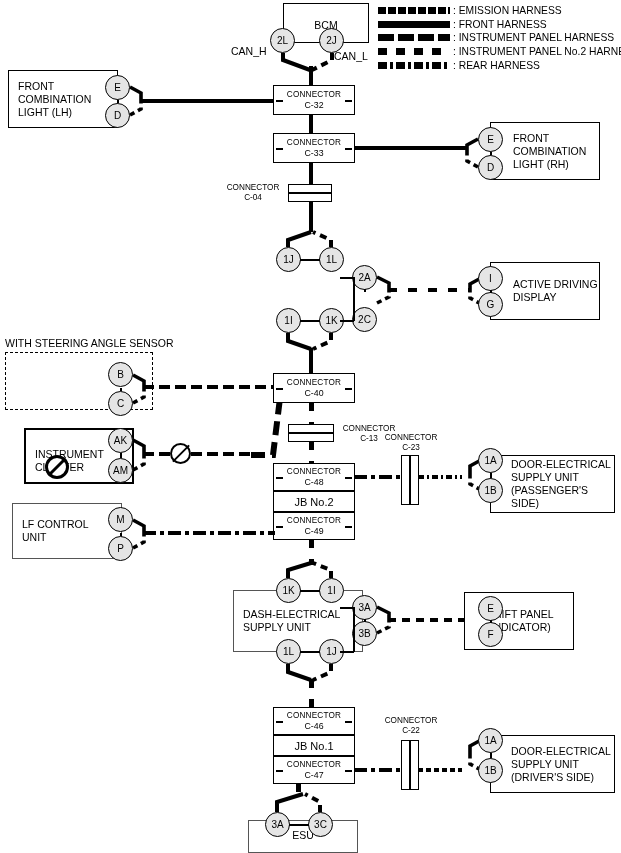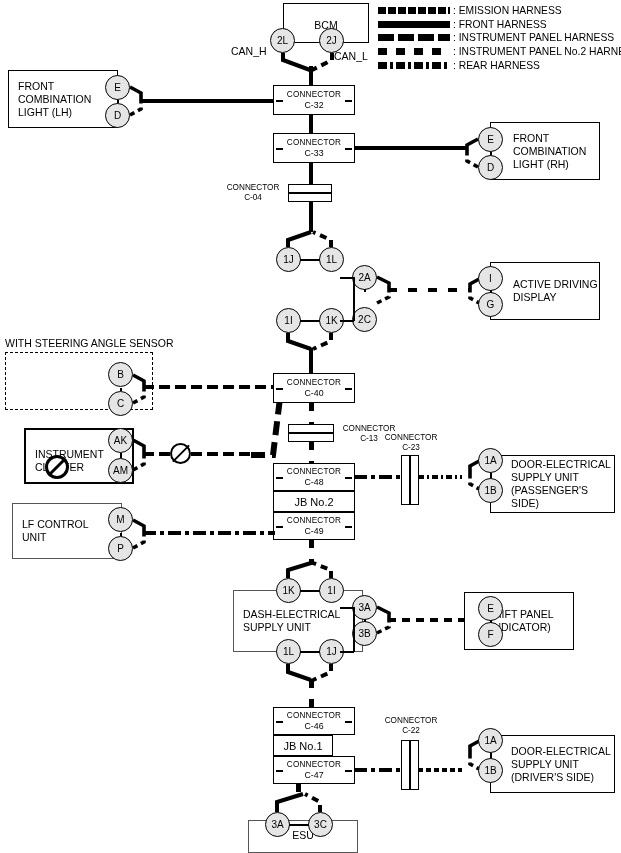--- a/index.html
+++ b/index.html
@@ -352,21 +352,21 @@
   <div class="pin" style="left:478px;top:596px;">E</div>
   <div class="pin" style="left:478px;top:622px;">F</div>
   <div class="hairv" style="left:490px;top:620px;height:3px;"></div>
 
   <div class="dshv dv-ip2" style="left:309px;top:679px;width:5px;height:28px;"></div>
 
   <div class="conn" style="left:273px;top:707px;width:82px;height:28px;">
     <div class="c1">CONNECTOR</div>
     <div class="c2">C-46</div>
   </div>
-  <div class="jb" style="left:273px;top:735px;width:60px;height:21px;">JB No.1</div>
+  <div class="jb" style="left:273px;top:735px;width:82px;height:21px;">JB No.1</div>
   <div class="conn" style="left:273px;top:756px;width:82px;height:28px;">
     <div class="c1">CONNECTOR</div>
     <div class="c2">C-47</div>
   </div>
 
   <div class="dsh d-rear" style="left:354px;top:768px;width:48px;"></div>
 
   <div class="splice-v" style="left:401px;top:740px;width:18px;height:50px;">
     <div class="div"></div>
   </div>

